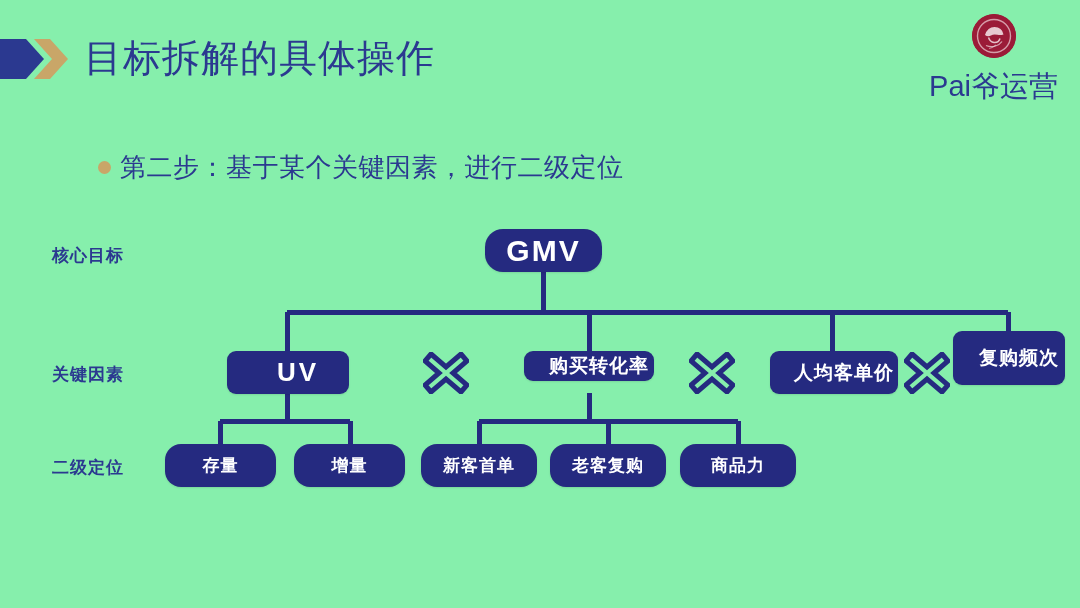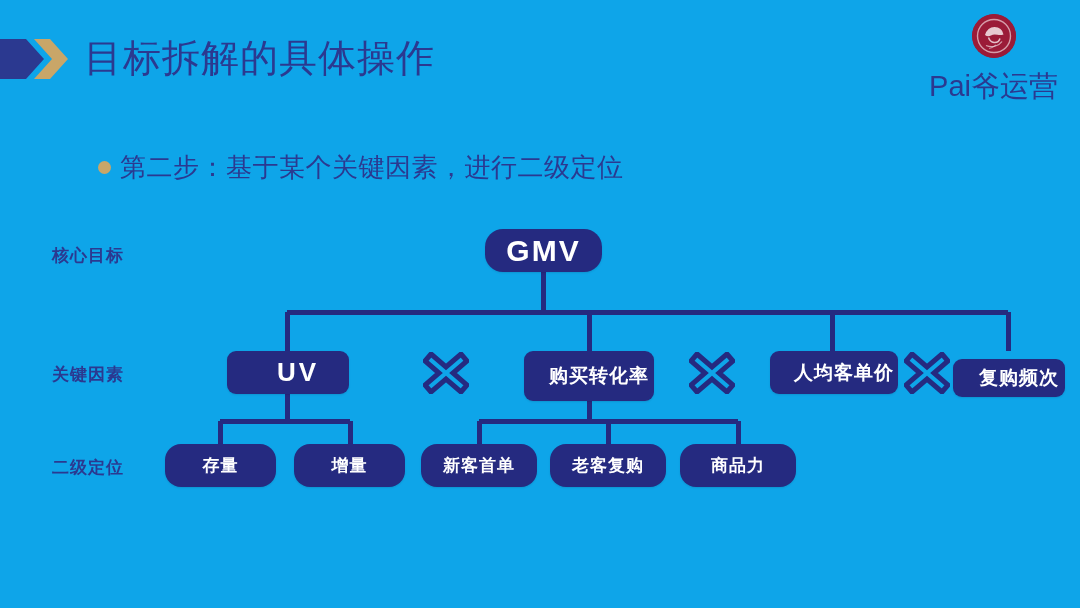--- a/index.html
+++ b/index.html
@@ -2,21 +2,21 @@
 <html><head>
 <meta charset="utf-8">
 <style>
   * { box-sizing: border-box; margin: 0; padding: 0; }
   html, body {
     width: 1080px; height: 608px;
     background: #f2f2f2;
     font-family: "Liberation Sans", "DejaVu Sans", sans-serif;
     overflow: hidden;
   }
-  #slide { position: relative; width: 1080px; height: 608px; background: #0ea5e9; }
+  #slide { position: relative; width: 1080px; height: 608px; background: #86efac; }
 
   
   #title-arrow { position: absolute; left: 0px; top: 33px; width: 72px; height: 52px; }
   #page-title {
     position: absolute; left: 84px; top: 32px;
     font-size: 38px; font-weight: 400; color: #2b3990;
     letter-spacing: 1px; line-height: 52px; white-space: nowrap;
   }
 
   #brand { position: absolute; right: 22px; top: 14px; display: flex; align-items: center; gap: 9px; flex-direction: column; }
@@ -116,23 +116,23 @@
       </g>
     </svg>
 
     <div class="row-label" style="left:52px; top:244px;">核心目标</div>
     <div class="row-label" style="left:52px; top:363px;">关键因素</div>
     <div class="row-label" style="left:52px; top:456px;">二级定位</div>
 
     <div class="node root" style="left:485px; top:229px; width:117px; height:43px;">GMV</div>
 
     <div class="node lvl2 en" style="left:227px; top:351px; width:122px; height:43px;">UV</div>
-    <div class="node lvl2" style="left:524px; top:351px; width:130px; height:50px;">购买转化率</div>
+    <div class="node lvl2" style="left:524px; top:351px; width:130px; height:30px;">购买转化率</div>
     <div class="node lvl2" style="left:770px; top:351px; width:128px; height:43px;">人均客单价</div>
-    <div class="node lvl2" style="left:953px; top:359px; width:112px; height:38px;">复购频次</div>
+    <div class="node lvl2" style="left:953px; top:331px; width:112px; height:54px;">复购频次</div>
 
     <div class="xmark" style="left:423px; top:352px;">
       <svg width="46" height="42" viewBox="0 0 46 42">
         <path d="M8 2 L23 15 L38 2 L44 9 L30 21 L44 33 L38 40 L23 27 L8 40 L2 33 L16 21 L2 9 Z" fill="none" stroke="#252a80" stroke-width="5" stroke-linejoin="miter"></path>
       </svg>
     </div>
     <div class="xmark" style="left:689px; top:352px;">
       <svg width="46" height="42" viewBox="0 0 46 42">
         <path d="M8 2 L23 15 L38 2 L44 9 L30 21 L44 33 L38 40 L23 27 L8 40 L2 33 L16 21 L2 9 Z" fill="none" stroke="#252a80" stroke-width="5" stroke-linejoin="miter"></path>
       </svg>

